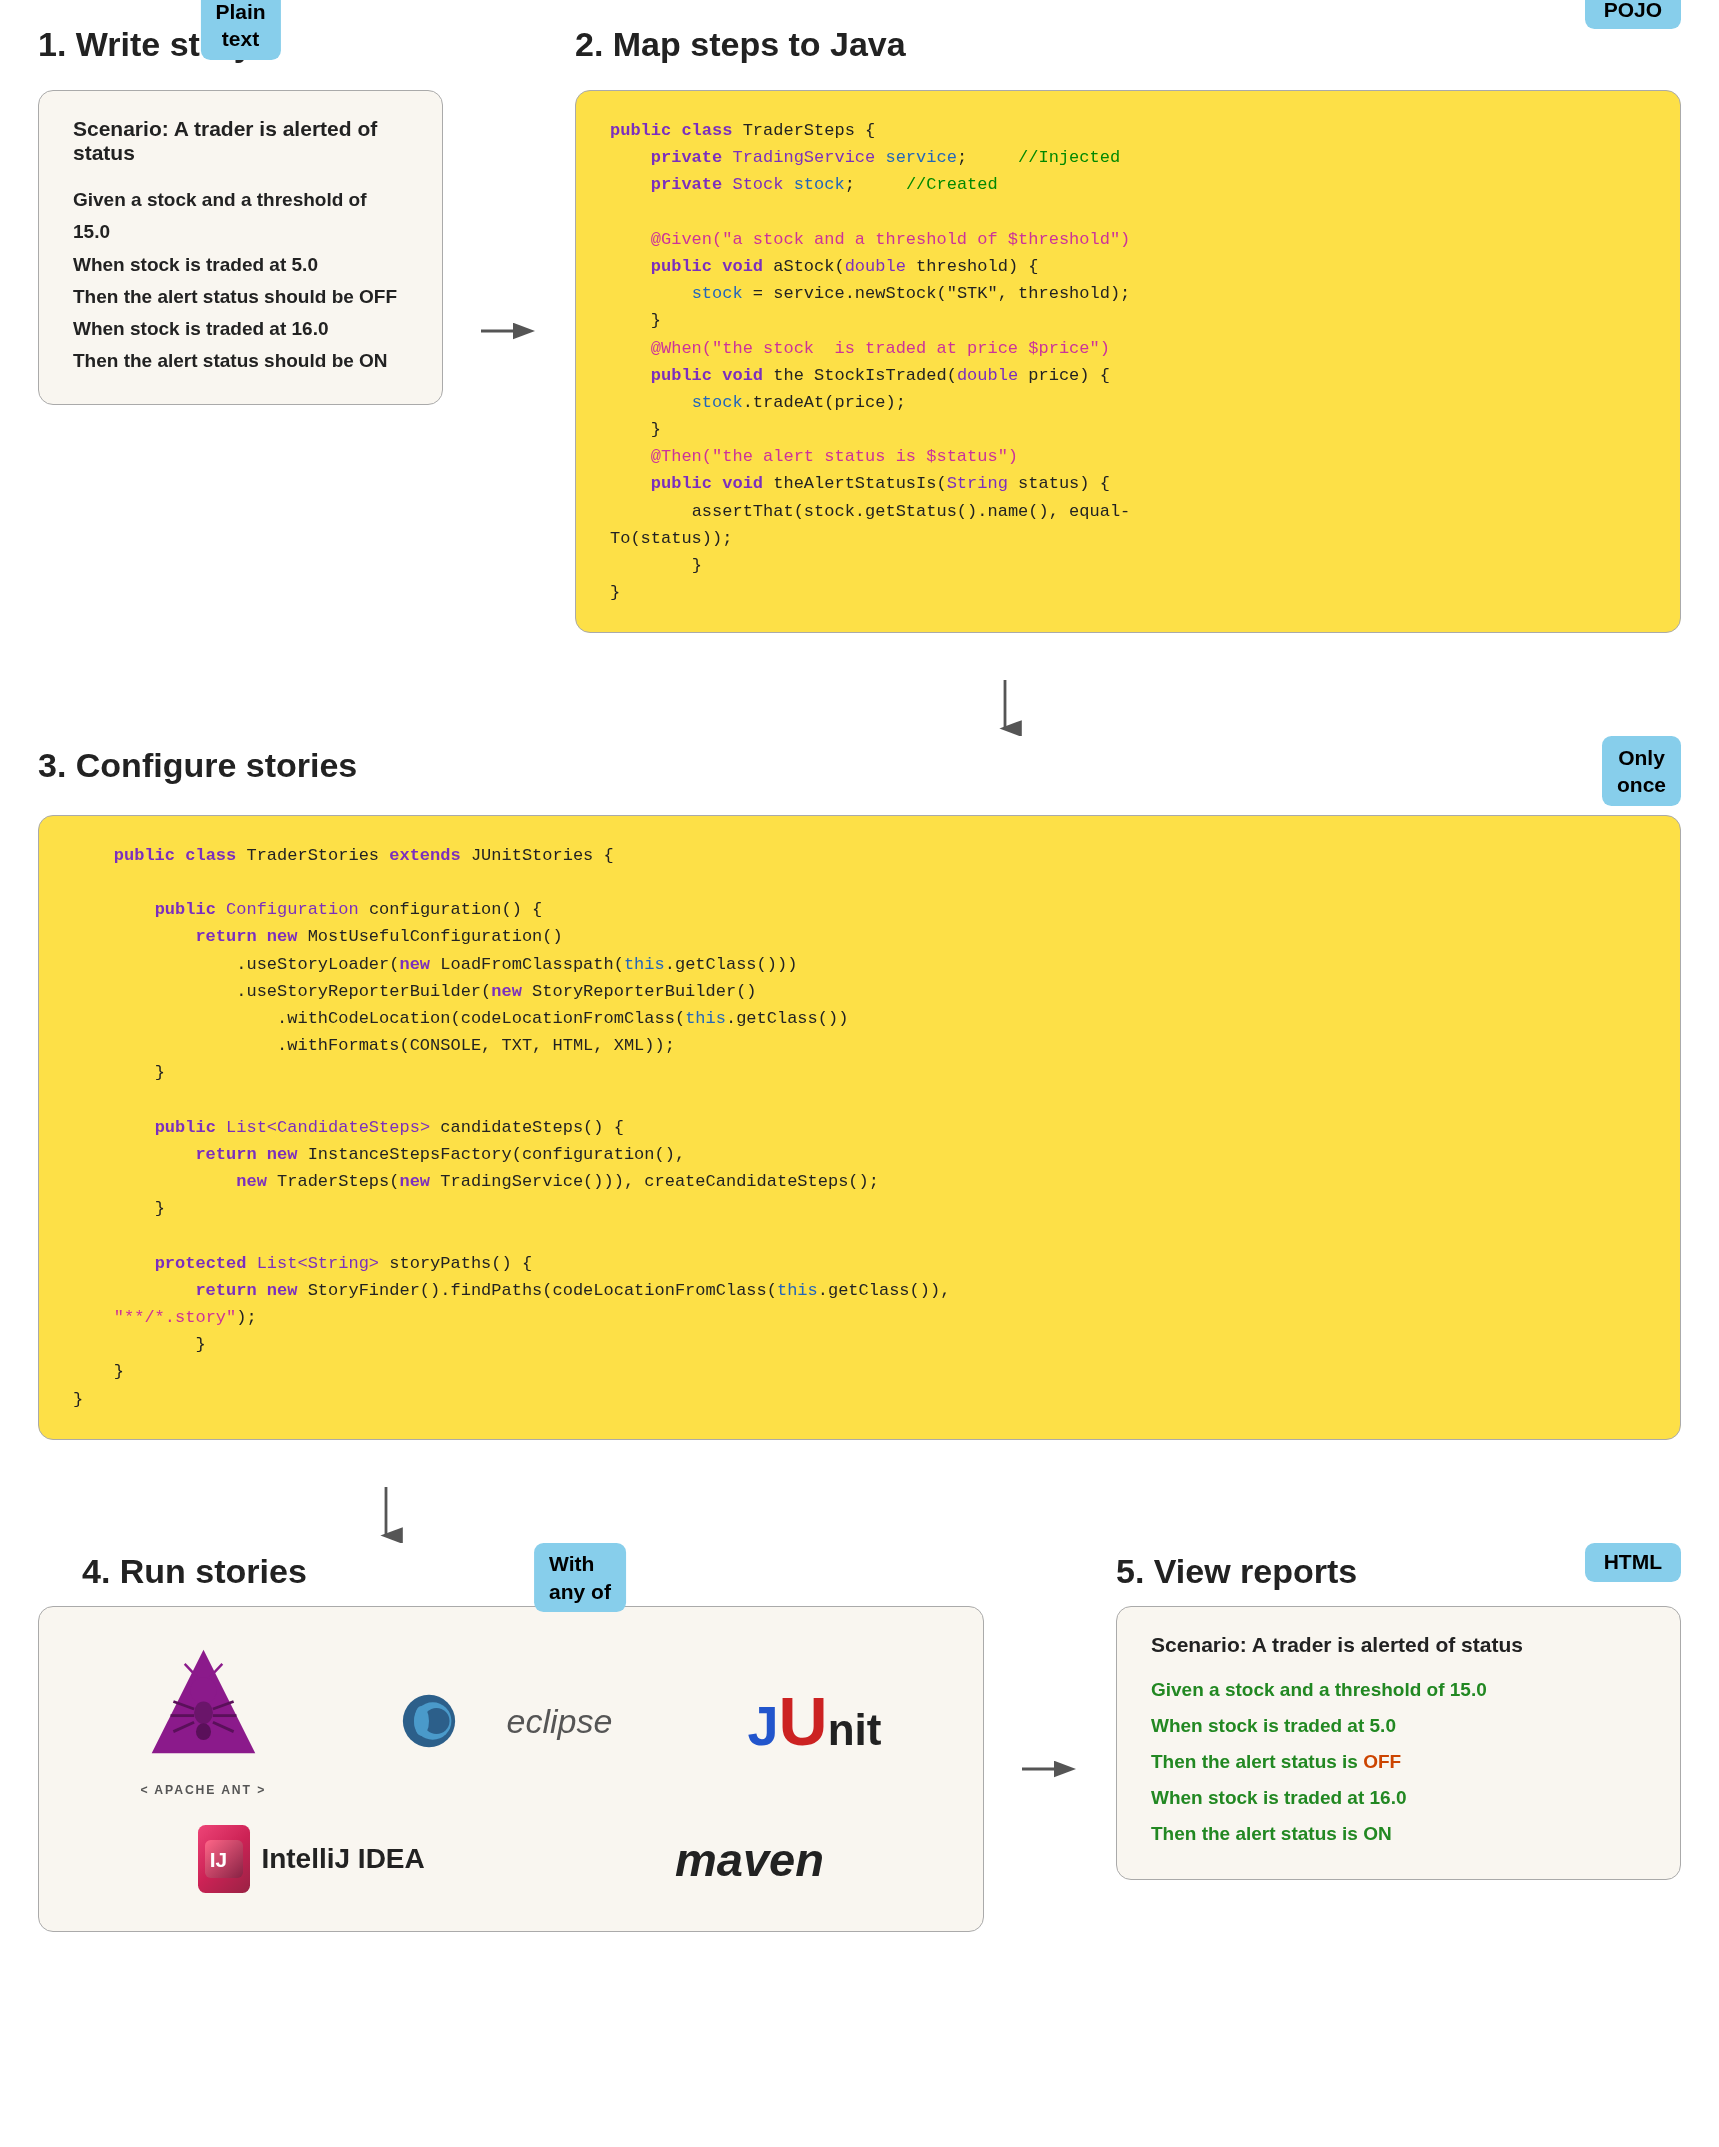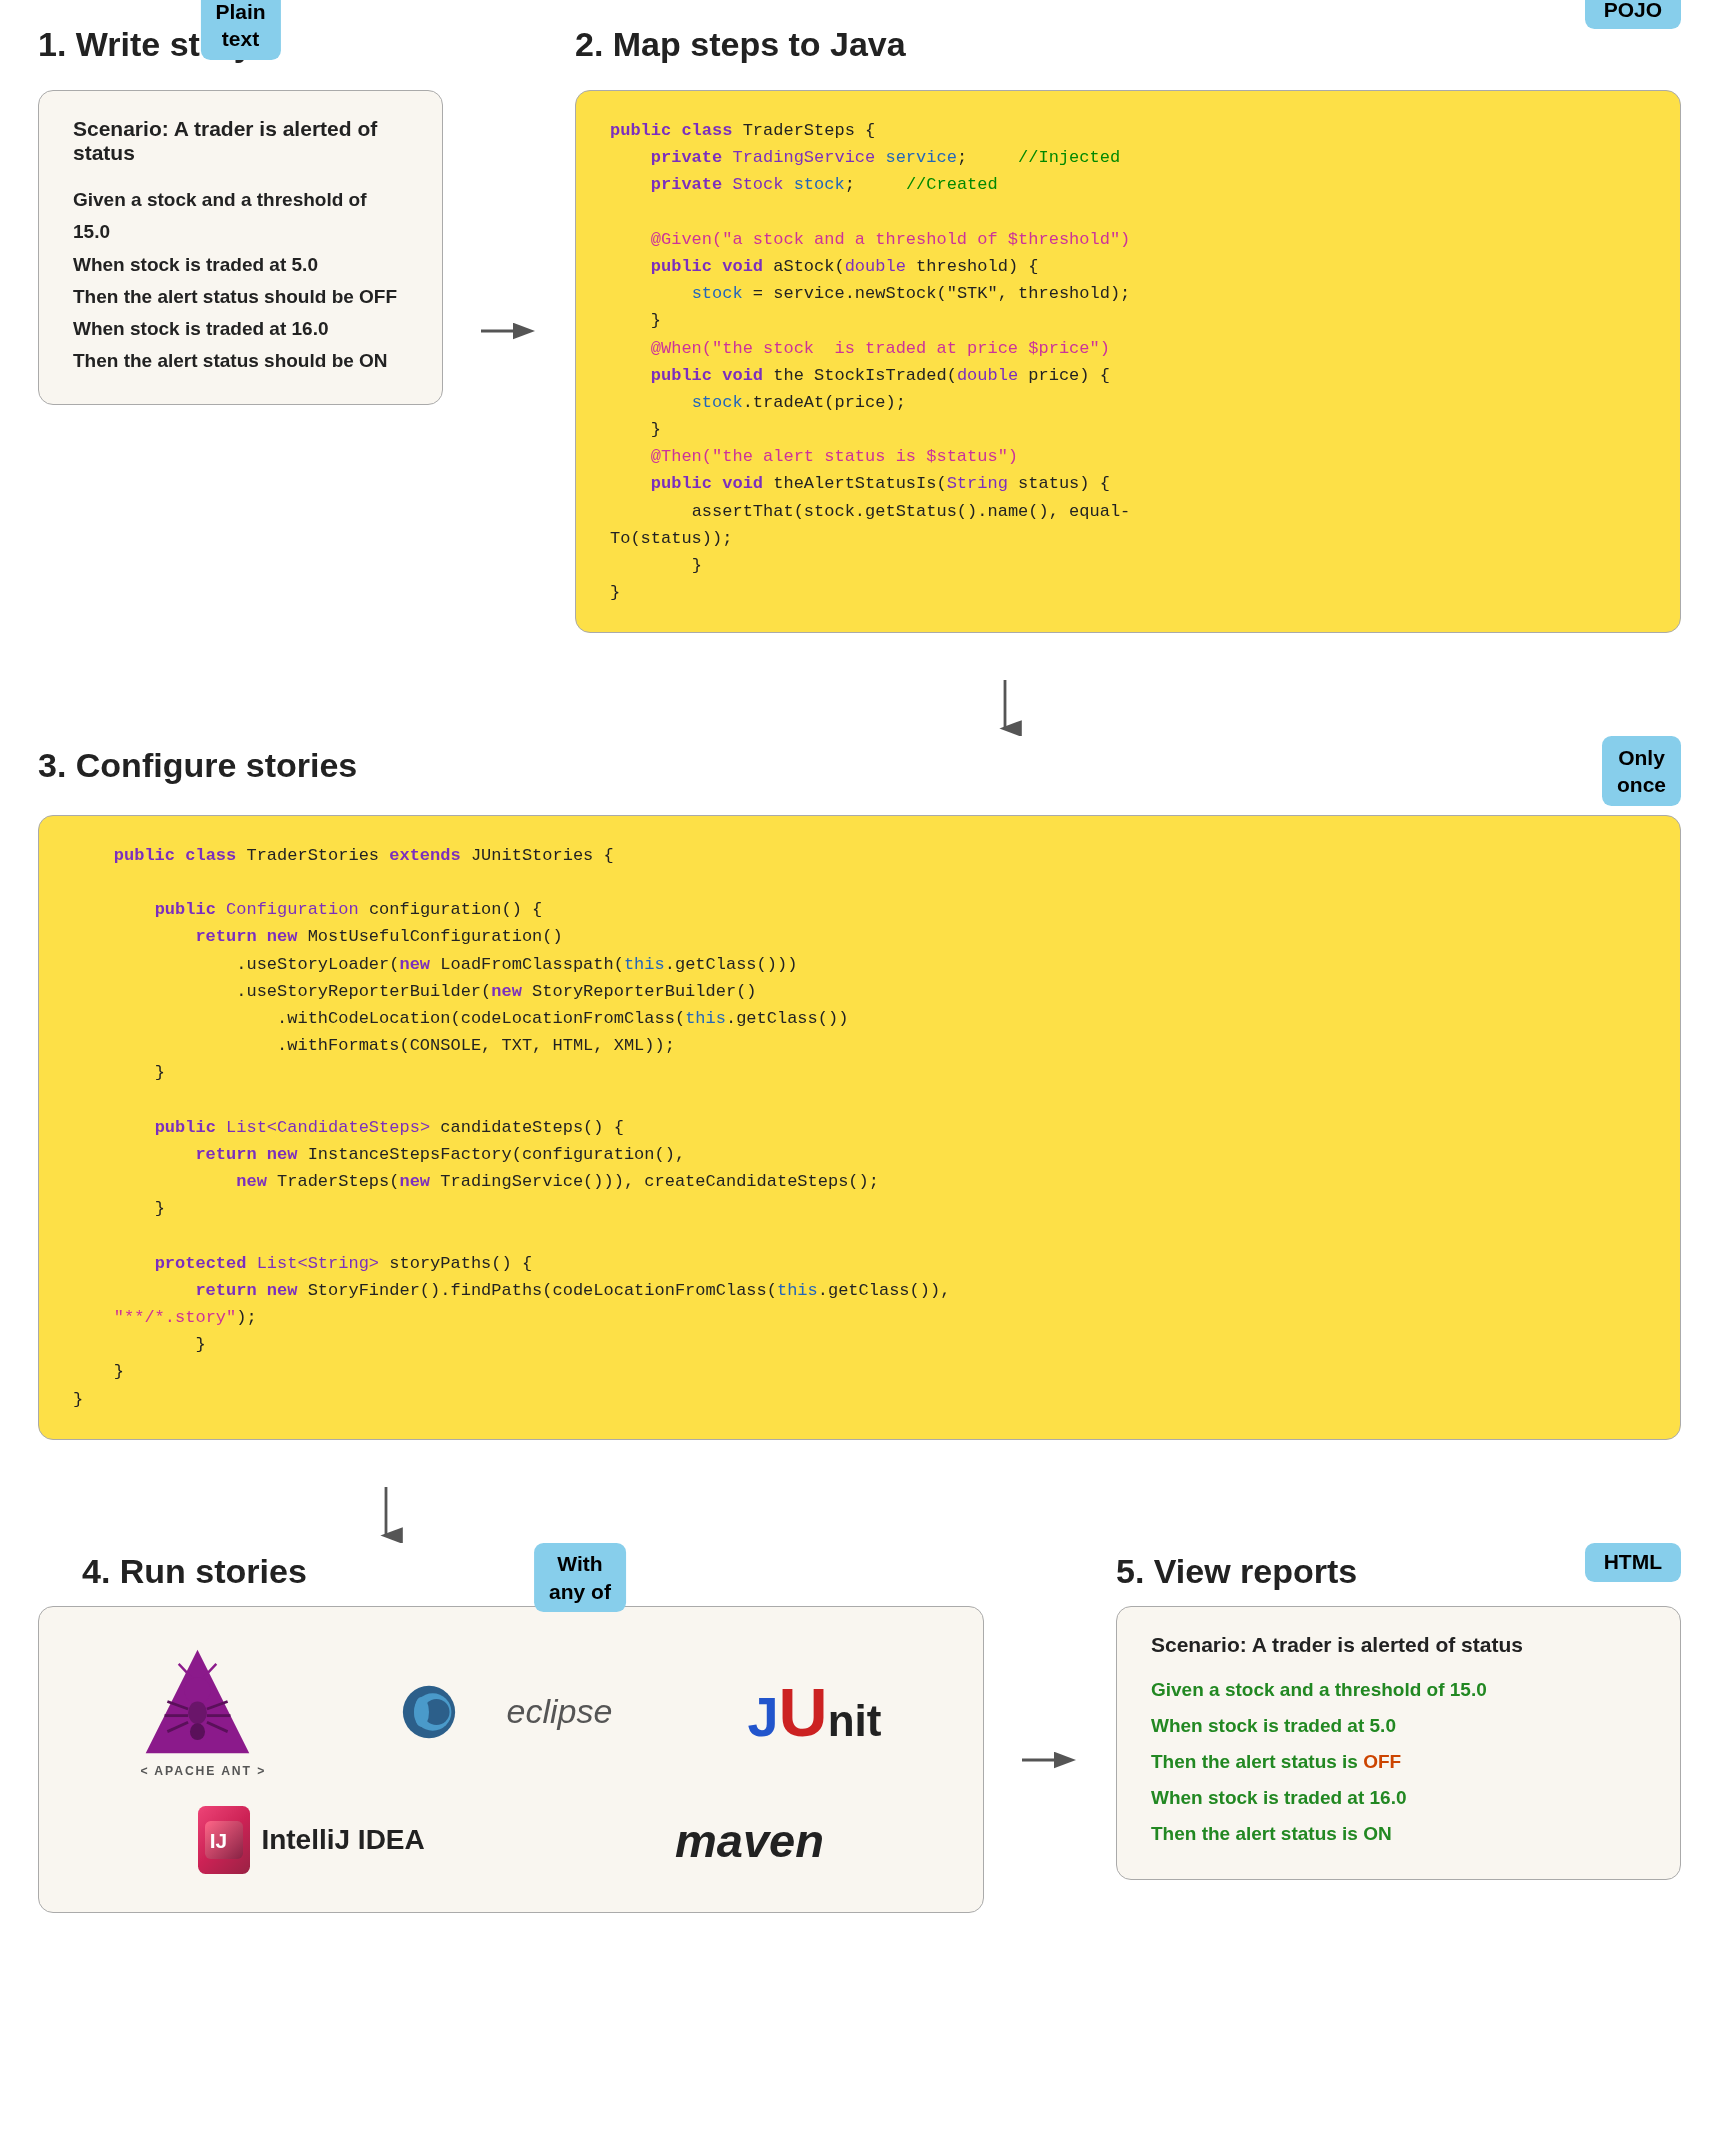--- a/index.html
+++ b/index.html
@@ -125,22 +125,22 @@
       display: flex;
       flex-direction: row;
       align-items: center;
       justify-content: space-around;
     }
 
     
     .ant-logo {
       display: flex;
       flex-direction: column;
-      align-items: flex-start;
-      gap: 3px;
+      align-items: center;
+      gap: 22px;
     }
     .ant-text {
       font-size: 12.2px;
       color: #555;
       letter-spacing: 1.9px;
       font-weight: bold;
     }
 
     
     .eclipse-logo {
@@ -263,21 +263,21 @@
     .callout-withanyof {
       position: absolute;
       top: -9.4px;
       left: 50%;
       transform: translateX(-50%);
       background: #87CEEB;
       border-radius: 9.4px;
       padding: 7.5px 15px;
       font-size: 21px;
       font-weight: bold;
-      text-align: center;
+      text-align: left;
       line-height: 1.3;
       z-index: 10;
     }
 
     .section3-header {
       position: relative;
       margin-bottom: 15px;
       display: flex;
       align-items: center;
     }

